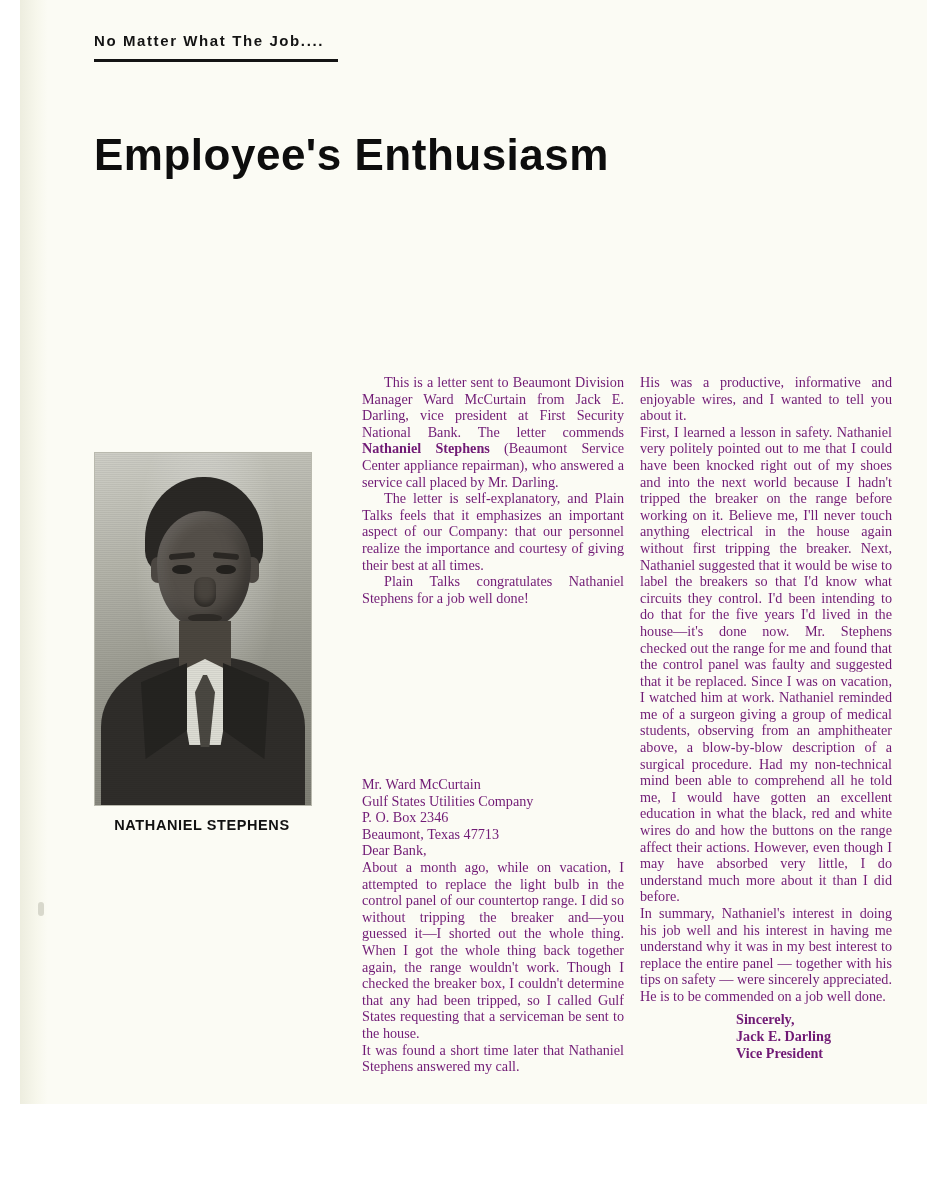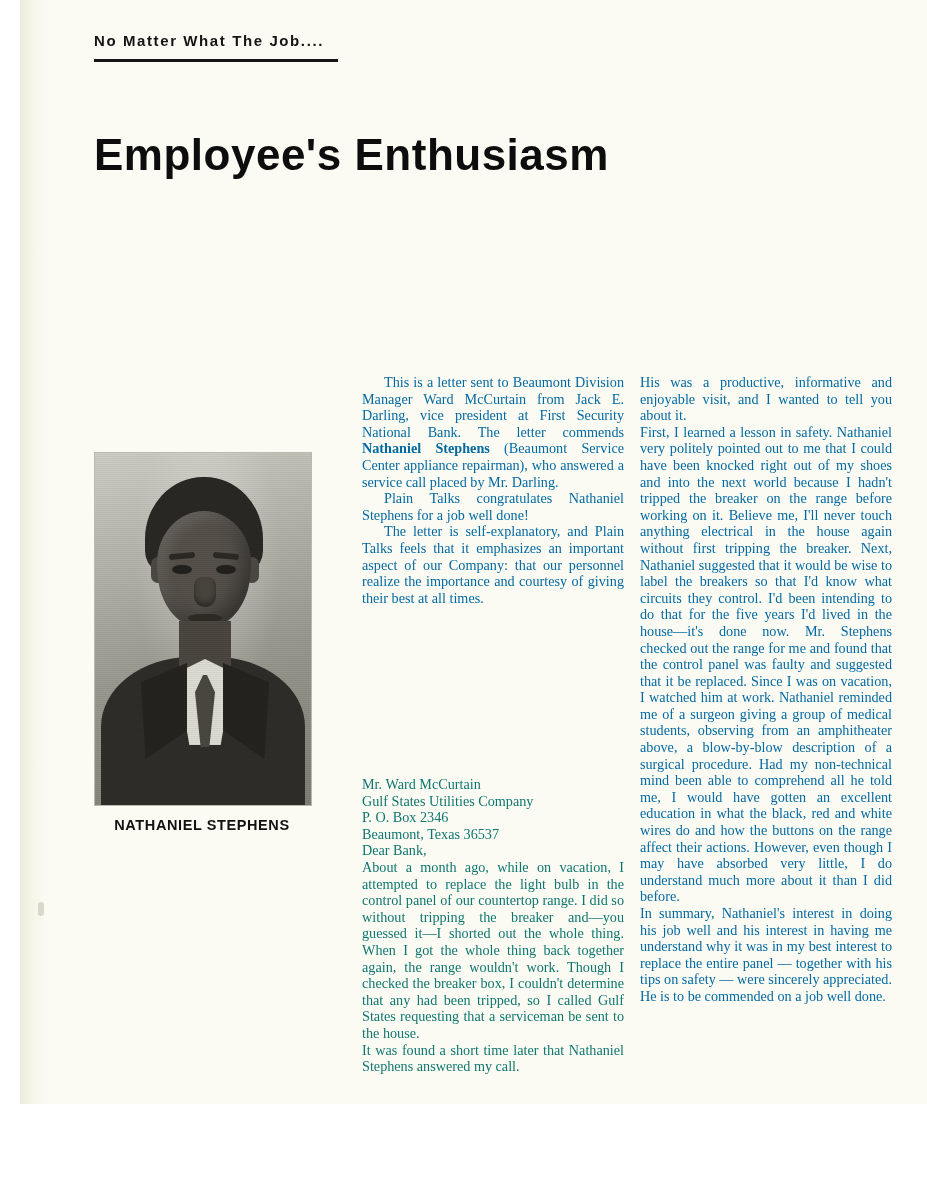--- a/index.html
+++ b/index.html
@@ -197,35 +197,35 @@
     font-size: 14.5px;
     letter-spacing: 0.6px;
     color: #111;
   }
 
   .col {
     position: absolute;
     font-size: 14.2px;
     line-height: 16.6px;
     text-align: justify;
-    color: #0369a1;
+    color: #701a75;
   }
   .col p { margin: 0; }
   .col p.indent { text-indent: 22px; }
   .col-mid { left: 342px; top: 374px; width: 262px; }
   .col-right { left: 620px; top: 374px; width: 252px; }
 
   .letter-block {
     position: absolute;
     left: 342px;
     top: 776px;
     width: 262px;
     font-size: 14.2px;
     line-height: 16.6px;
-    color: #0f766e;
+    color: #701a75;
   }
   .letter-block .addr { margin: 0; text-align: left; }
   .letter-block .body { margin: 0; text-align: justify; }
 
   .sig {
     margin-top: 6px;
     text-align: left;
     padding-left: 96px;
     font-weight: bold;
     line-height: 17px;
@@ -281,35 +281,40 @@
       <div class="lapel-l"></div>
       <div class="lapel-r"></div>
       <div class="tie"></div>
       <div class="grain"></div>
     </div>
     <div class="photo-caption">NATHANIEL STEPHENS</div>
   </div>
 
   <div class="col col-mid">
     <p class="indent"><span>This is a letter sent to Beaumont Division Manager Ward McCurtain from Jack E. Darling, vice president at First Security National Bank. The letter commends </span><span class="bold-name">Nathaniel Stephens</span><span> (Beaumont Service Center appliance repairman), who answered a service call placed by Mr. Darling.</span></p>
+    <p class="indent">The letter is self-explanatory, and Plain Talks feels that it emphasizes an important aspect of our Company: that our personnel realize the importance and courtesy of giving their best at all times.</p>
     <p class="indent">Plain Talks congratulates Nathaniel Stephens for a job well done!</p>
-    <p class="indent">The letter is self-explanatory, and Plain Talks feels that it emphasizes an important aspect of our Company: that our personnel realize the importance and courtesy of giving their best at all times.</p>
   </div>
 
   <div class="letter-block">
     <p class="addr">Mr. Ward McCurtain</p>
     <p class="addr">Gulf States Utilities Company</p>
     <p class="addr">P. O. Box 2346</p>
-    <p class="addr">Beaumont, Texas 36537</p>
+    <p class="addr">Beaumont, Texas 47713</p>
     <p class="addr">Dear Bank,</p>
     <p class="body">About a month ago, while on vacation, I attempted to replace the light bulb in the control panel of our countertop range. I did so without tripping the breaker and—you guessed it—I shorted out the whole thing. When I got the whole thing back together again, the range wouldn't work. Though I checked the breaker box, I couldn't determine that any had been tripped, so I called Gulf States requesting that a serviceman be sent to the house.</p>
     <p class="body">It was found a short time later that Nathaniel Stephens answered my call.</p>
   </div>
 
   <div class="col col-right">
-    <p>His was a productive, informative and enjoyable visit, and I wanted to tell you about it.</p>
+    <p>His was a productive, informative and enjoyable wires, and I wanted to tell you about it.</p>
     <p>First, I learned a lesson in safety. Nathaniel very politely pointed out to me that I could have been knocked right out of my shoes and into the next world because I hadn't tripped the breaker on the range before working on it. Believe me, I'll never touch anything electrical in the house again without first tripping the breaker. Next, Nathaniel suggested that it would be wise to label the breakers so that I'd know what circuits they control. I'd been intending to do that for the five years I'd lived in the house—it's done now. Mr. Stephens checked out the range for me and found that the control panel was faulty and suggested that it be replaced. Since I was on vacation, I watched him at work. Nathaniel reminded me of a surgeon giving a group of medical students, observing from an amphitheater above, a blow-by-blow description of a surgical procedure. Had my non-technical mind been able to comprehend all he told me, I would have gotten an excellent education in what the black, red and white wires do and how the buttons on the range affect their actions. However, even though I may have absorbed very little, I do understand much more about it than I did before.</p>
     <p>In summary, Nathaniel's interest in doing his job well and his interest in having me understand why it was in my best interest to replace the entire panel — together with his tips on safety — were sincerely appreciated. He is to be commended on a job well done.</p>
+    <div class="sig">
+      <div>Sincerely,</div>
+      <div>Jack E. Darling</div>
+      <div>Vice President</div>
+    </div>
   </div>
 
   <div class="edge-mark"></div>
   <div class="folio">Page Seven</div>
 </div>
 
 </body></html>

